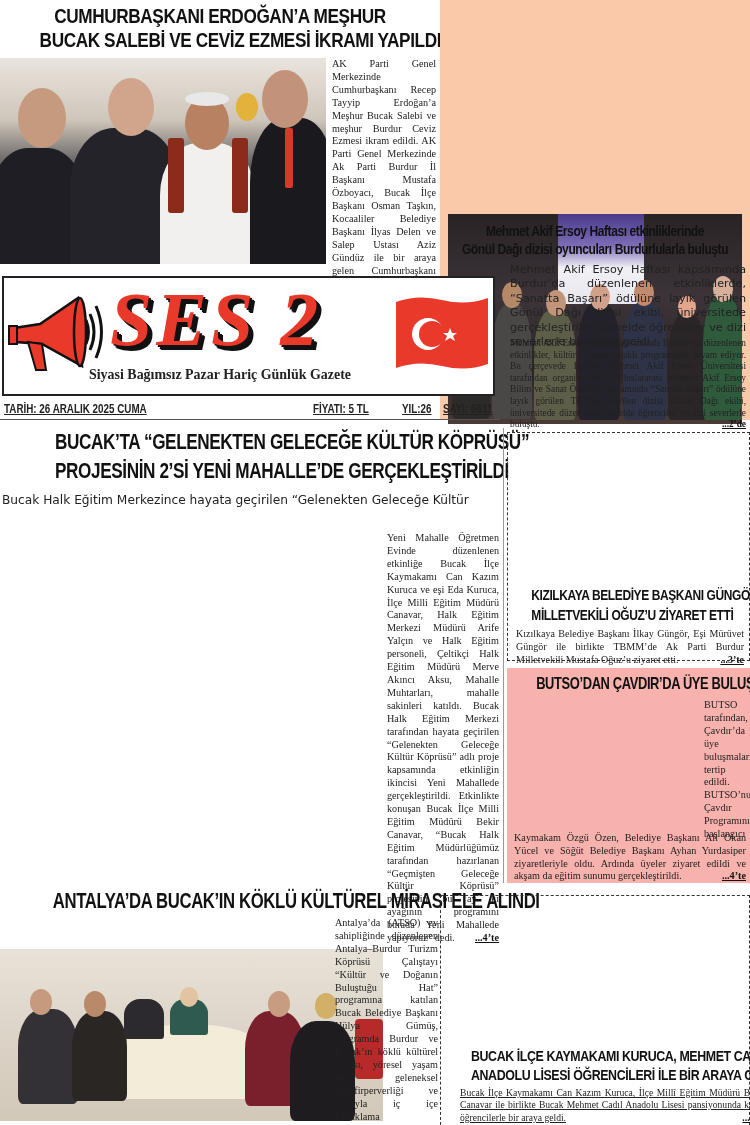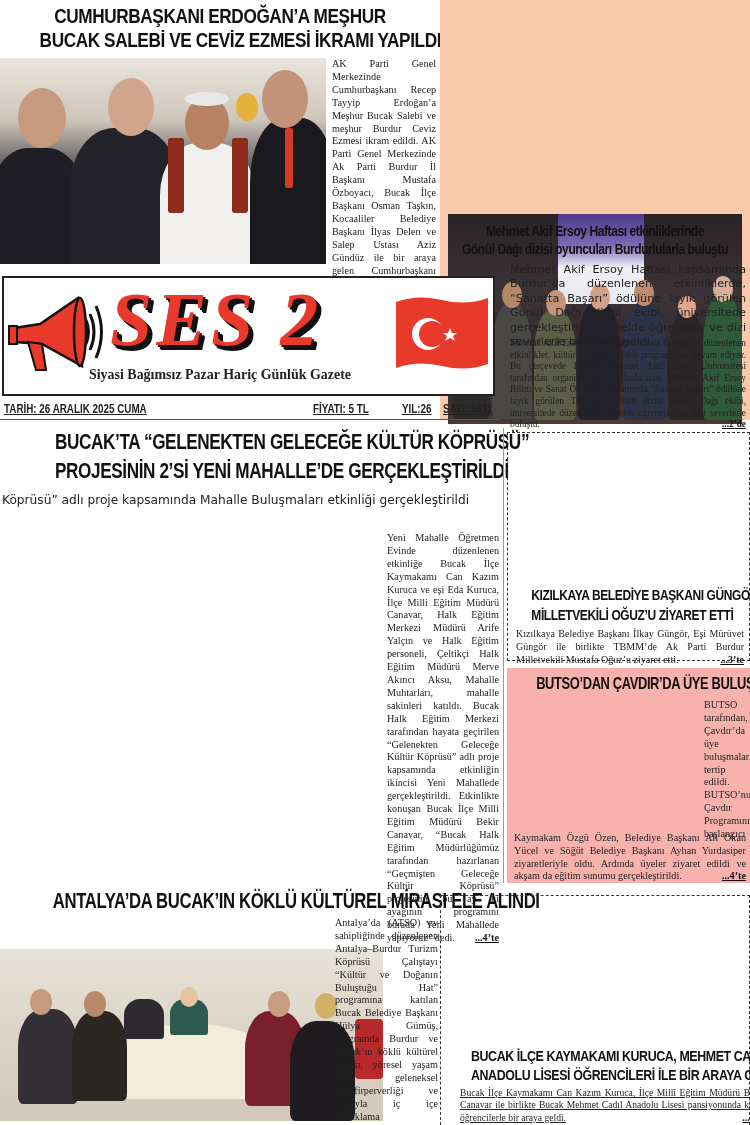--- a/index.html
+++ b/index.html
@@ -172,21 +172,21 @@
 <div class="info-item" style="left:4px;">TARİH: 26 ARALIK 2025 CUMA</div>
 <div class="info-item" style="left:313px;">FİYATI: 5 TL</div>
 <div class="info-item" style="left:402px;">YIL:26</div>
 <div class="info-item" style="left:443px;">SAYI: 6611</div>
 
 <div class="abs hl" id="s3-headline">
   <div>BUCAK’TA “GELENEKTEN GELECEĞE KÜLTÜR KÖPRÜSÜ”</div>
   <div>PROJESİNİN 2’Sİ YENİ MAHALLE’DE GERÇEKLEŞTİRİLDİ</div>
 </div>
 <div class="abs lede-sans" id="s3-lede">
-  <div>Köprüsü” adlı proje kapsamında Mahalle Buluşmaları etkinliği gerçekleştirildi</div>
+  <div>Bucak Halk Eğitim Merkezince hayata geçirilen “Gelenekten Geleceğe Kültür</div>
 </div>
 
 <div class="abs photo" id="s3-photo1">
   <div style="position:absolute;left:120px;top:75px;width:140px;height:75px;background:#f3ecd8;border-radius:50% 50% 6px 6px/30% 30% 6px 6px;"></div>
   <div class="fig" style="left:18px;top:60px;width:60px;height:95px;background:#333036;"></div>
   <div class="head" style="left:30px;top:40px;width:22px;height:26px;background:#c69a7e;"></div>
   <div class="fig" style="left:72px;top:62px;width:55px;height:90px;background:#2a2624;"></div>
   <div class="head" style="left:84px;top:42px;width:22px;height:26px;background:#b88a6a;"></div>
   <div class="fig" style="left:124px;top:50px;width:40px;height:40px;background:#2c2a2e;"></div>
   <div class="fig" style="left:170px;top:50px;width:38px;height:36px;background:#2e5a50;"></div>

